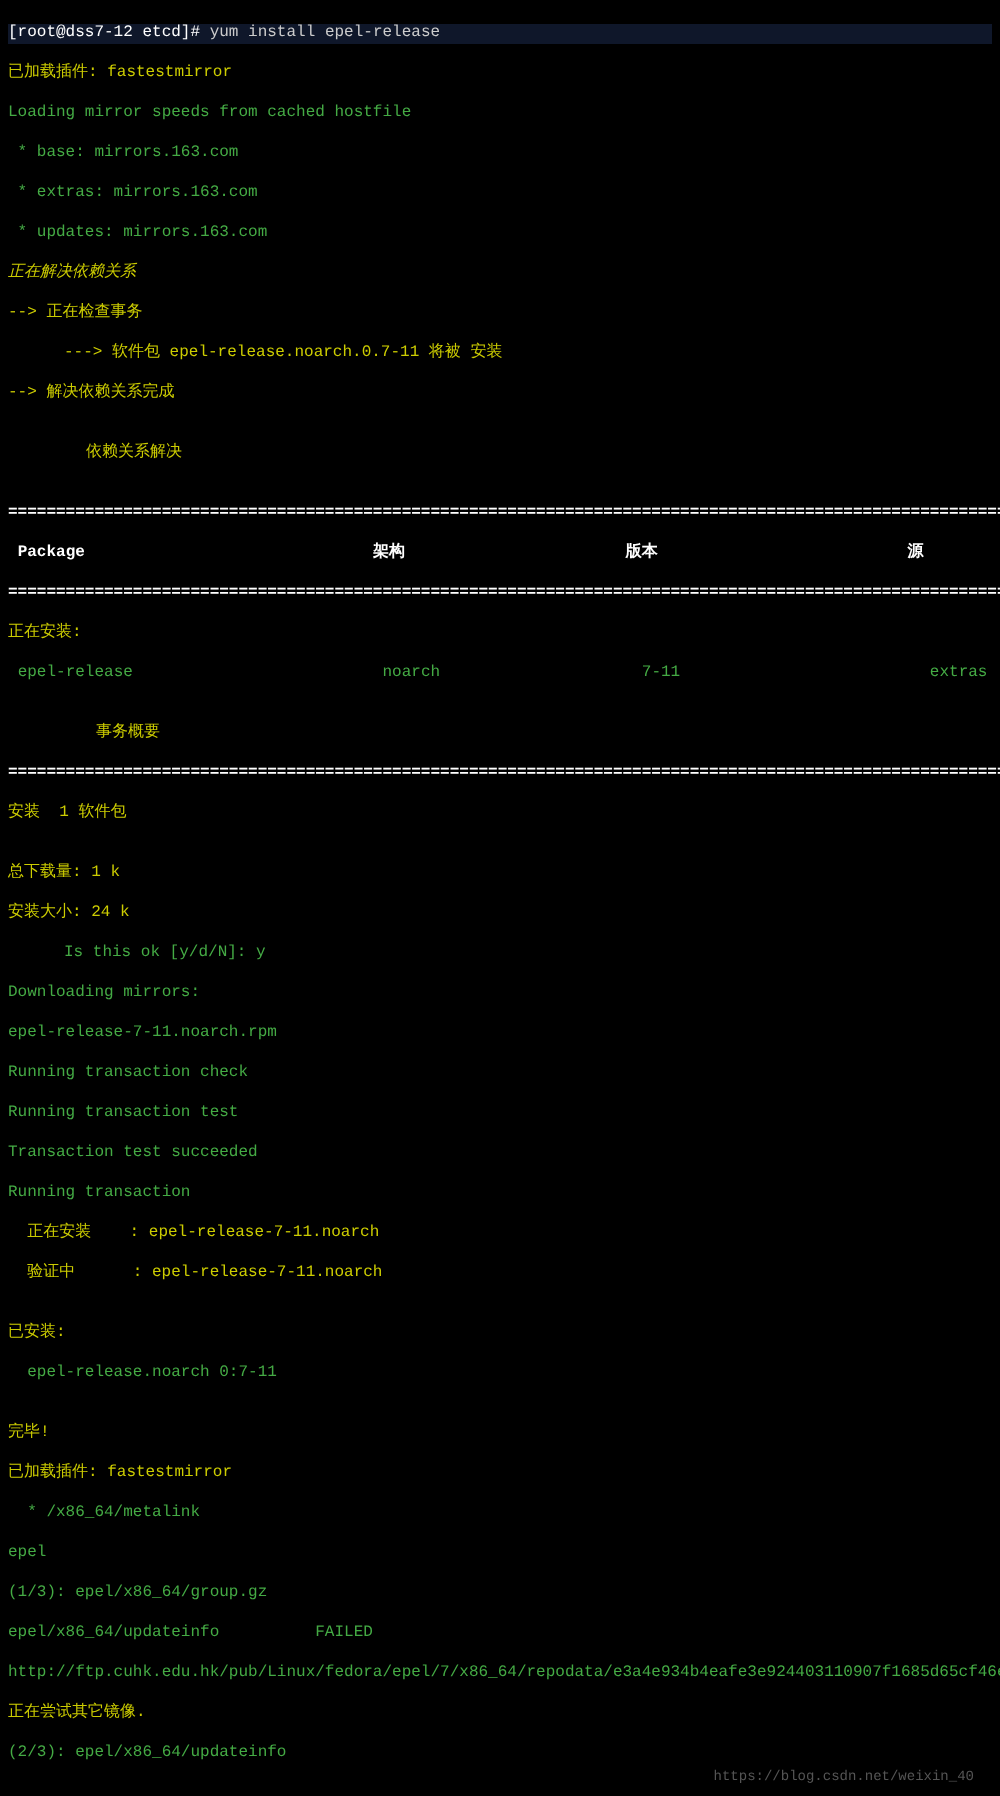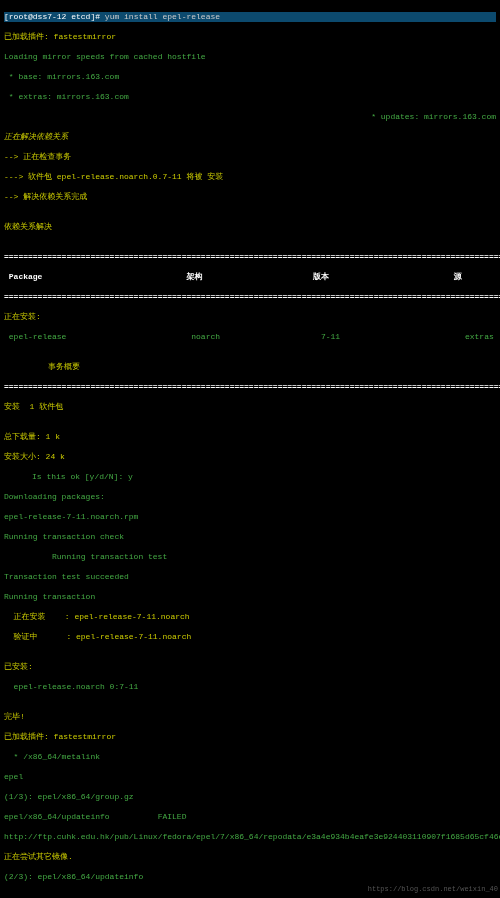--- a/index.html
+++ b/index.html
@@ -1,56 +1,56 @@
 <!DOCTYPE html>
 <html><head>
 <meta charset="utf-8">
 <style>
   html,body{margin:0;padding:0;background:#000;color:#0a0;font-family:Consolas,"Courier New",monospace;font-size:8px;line-height:10px;width:500px}
   .term{padding:2px 4px;white-space:pre;color:#4a4}
   .y{color:#cc0}
   .w{color:#ccc}
   .bw{color:#fff;font-weight:bold}
-  .hi{background:#0c4a6e;color:#fff}
-  .watermark{position:fixed;right:2px;bottom:4px;color:#555;font-size:7px}
+  .hi{background:#0f172a;color:#fff}
+  .watermark{position:fixed;right:13px;bottom:4px;color:#555;font-size:7px}
 </style>
 </head>
 <body>
 
 <div class="term">
 <span class="hi" style="display: block;"><span>[root@dss7-12 etcd]# </span><span class="w">yum install epel-release</span>                </span>
 <span class="y" style="display: block;">已加载插件: fastestmirror</span>
 <span style="display: block;">Loading mirror speeds from cached hostfile</span>
 <span style="display: block;"> * base: mirrors.163.com</span>
 <span style="display: block;"> * extras: mirrors.163.com</span>
-<span style="display: block; text-align: right;"> * updates: mirrors.163.com</span>
+<span style="display: block;"> * updates: mirrors.163.com</span>
 <span class="y" style="display: block; font-style: italic;">正在解决依赖关系</span>
 <span class="y" style="display: block;">--&gt; 正在检查事务</span>
-<span class="y" style="display: block;">---&gt; 软件包 epel-release.noarch.0.7-11 将被 安装</span>
+<span class="y" style="display: block; margin-left: 28px;">---&gt; 软件包 epel-release.noarch.0.7-11 将被 安装</span>
 <span class="y" style="display: block;">--&gt; 解决依赖关系完成</span>
 
-<span class="y" style="display: block;">依赖关系解决</span>
+<span class="y" style="display: block; margin-left: 39px;">依赖关系解决</span>
 
 <span class="bw" style="display: block;">===================================================================================================================================</span>
 <span class="bw" style="display: block;"> <span>Package</span>                              <span>架构</span>                       <span>版本</span>                          <span>源</span>                   </span>
 <span class="bw" style="display: block;">===================================================================================================================================</span>
 <span class="y" style="display: block;">正在安装:</span>
 <span style="display: block;"> <span>epel-release</span>                          <span>noarch</span>                     <span>7-11</span>                          <span>extras</span>                </span>
 
 <span class="y" style="display: block; margin-left: 44px;">事务概要</span>
 <span class="bw" style="display: block;">===================================================================================================================================</span>
 <span class="y" style="display: block;">安装  1 软件包</span>
 
 <span class="y" style="display: block;">总下载量: 1 k</span>
 <span class="y" style="display: block;">安装大小: 24 k</span>
 <span style="display: block; margin-left: 28px;">Is this ok [y/d/N]: y</span>
-<span style="display: block;">Downloading packages:</span>
+<span style="display: block;">Downloading mirrors:</span>
 <span style="display: block;">epel-release-7-11.noarch.rpm                                                                                   |  15 kB  00:00:00</span>
 <span style="display: block;">Running transaction check</span>
-<span style="display: block; margin-left: 48px;">Running transaction test</span>
+<span style="display: block;">Running transaction test</span>
 <span style="display: block;">Transaction test succeeded</span>
 <span style="display: block;">Running transaction</span>
 <span class="y" style="display: block;">  正在安装    : epel-release-7-11.noarch                                                                                      1/1</span>
 <span class="y" style="display: block;">  验证中      : epel-release-7-11.noarch                                                                                      1/1</span>
 
 <span class="y" style="display: block;">已安装:</span>
 <span style="display: block;">  epel-release.noarch 0:7-11</span>
 
 <span class="y" style="display: block;">完毕!</span>
 <span class="y" style="display: block;">已加载插件: fastestmirror</span>

